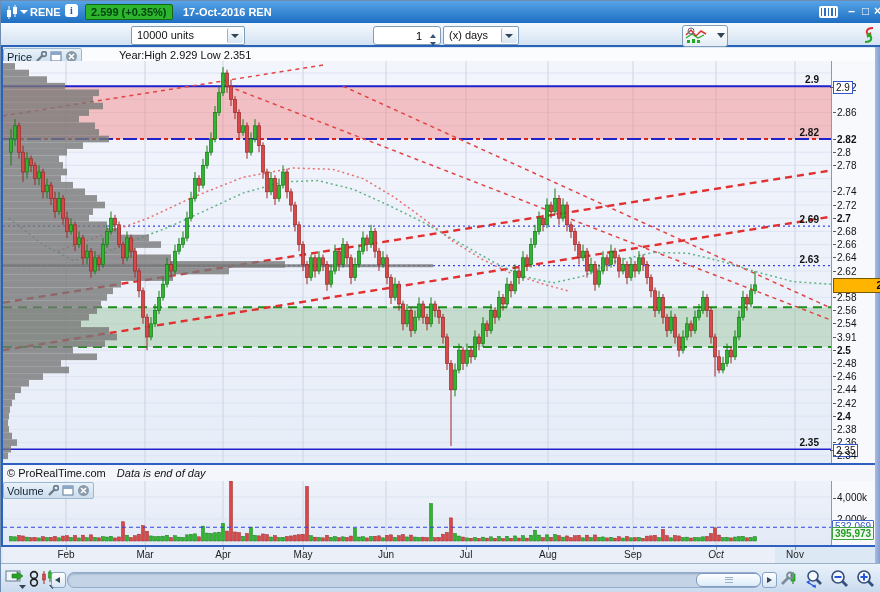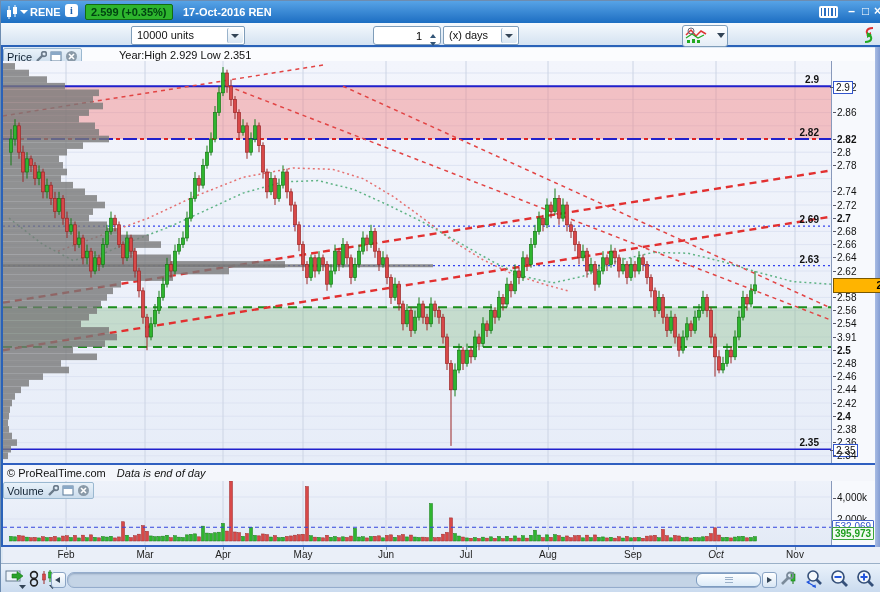--- a/index.html
+++ b/index.html
@@ -56,21 +56,21 @@
 
   #volume-bg{left:2px;top:480px;width:828px;height:64px;background:linear-gradient(#eef2fa,#e3eaf6);}
   #volume-axis{left:830px;top:480px;width:44px;height:64px;background:#f7f9fd;border-left:1px solid #8899bb;box-sizing:border-box;}
   .vtick{position:absolute;left:5px;height:10px;line-height:10px;color:#111;font-size:10px;}
   .vtick:before{content:"";position:absolute;left:-4px;top:5px;width:3px;height:1px;background:#556;}
   .vbox{position:absolute;left:0px;height:11px;line-height:11px;font-size:10px;padding:0 2px;border-radius:1px;}
   #vol-blue{top:39px;background:#fff;border:1px solid #4466cc;color:#3355cc;}
   #vol-green{top:46px;background:#f2faf2;border:1px solid #3aa33a;color:#1e9e1e;font-weight:bold;}
   #vol-bottom-border{left:2px;top:544px;width:872px;height:2px;background:#2f5fc0;}
 
-  #xaxis{left:2px;top:546px;width:878px;height:16px;background:#eaeff8;color:#222;}
+  #xaxis{left:2px;top:546px;width:772px;height:16px;background:#eaeff8;color:#222;}
   .month{position:absolute;top:2px;transform:translateX(-50%);font-size:10px;}
   .mtick{position:absolute;top:0;width:1px;height:3px;background:#8899aa;}
 
   
   #bottombar{left:0;top:562px;width:880px;height:30px;background:linear-gradient(#eaf2fb,#c9daee);border-top:1px solid #9ab0c8;box-sizing:border-box;}
   .bbtn{position:absolute;top:5px;}
   #sb-track{left:66px;top:8px;width:692px;height:14px;background:#c4d4e6;border:1px solid #94accc;border-radius:7px;box-shadow:inset 0 1px 2px rgba(60,90,130,.4);}
   #sb-thumb{left:628px;top:0px;width:63px;height:12px;background:linear-gradient(#fdfeff,#dcebf8);border:1px solid #7e9cc0;border-radius:6px;}
   #sb-thumb .grip{position:absolute;left:50%;top:3px;transform:translateX(-50%);width:8px;height:6px;
      background:repeating-linear-gradient(#9ab0c8 0 1px,transparent 1px 2.5px);}

